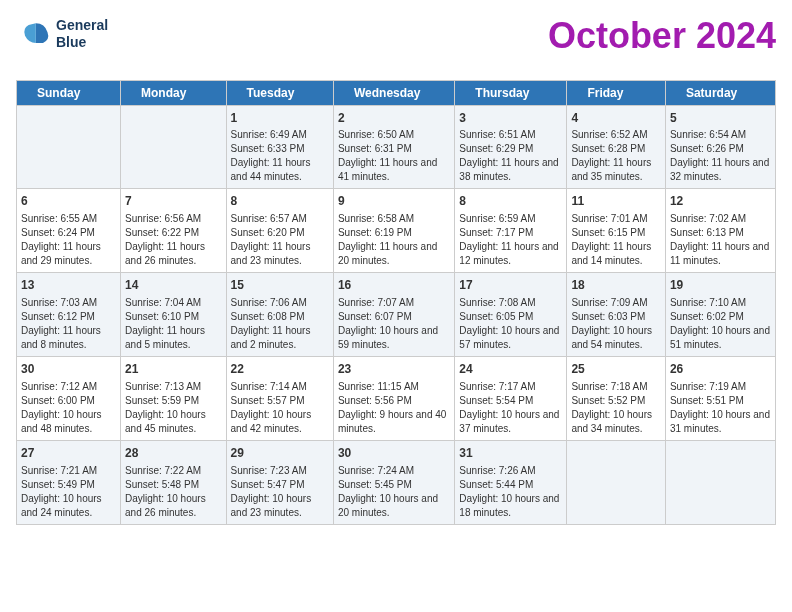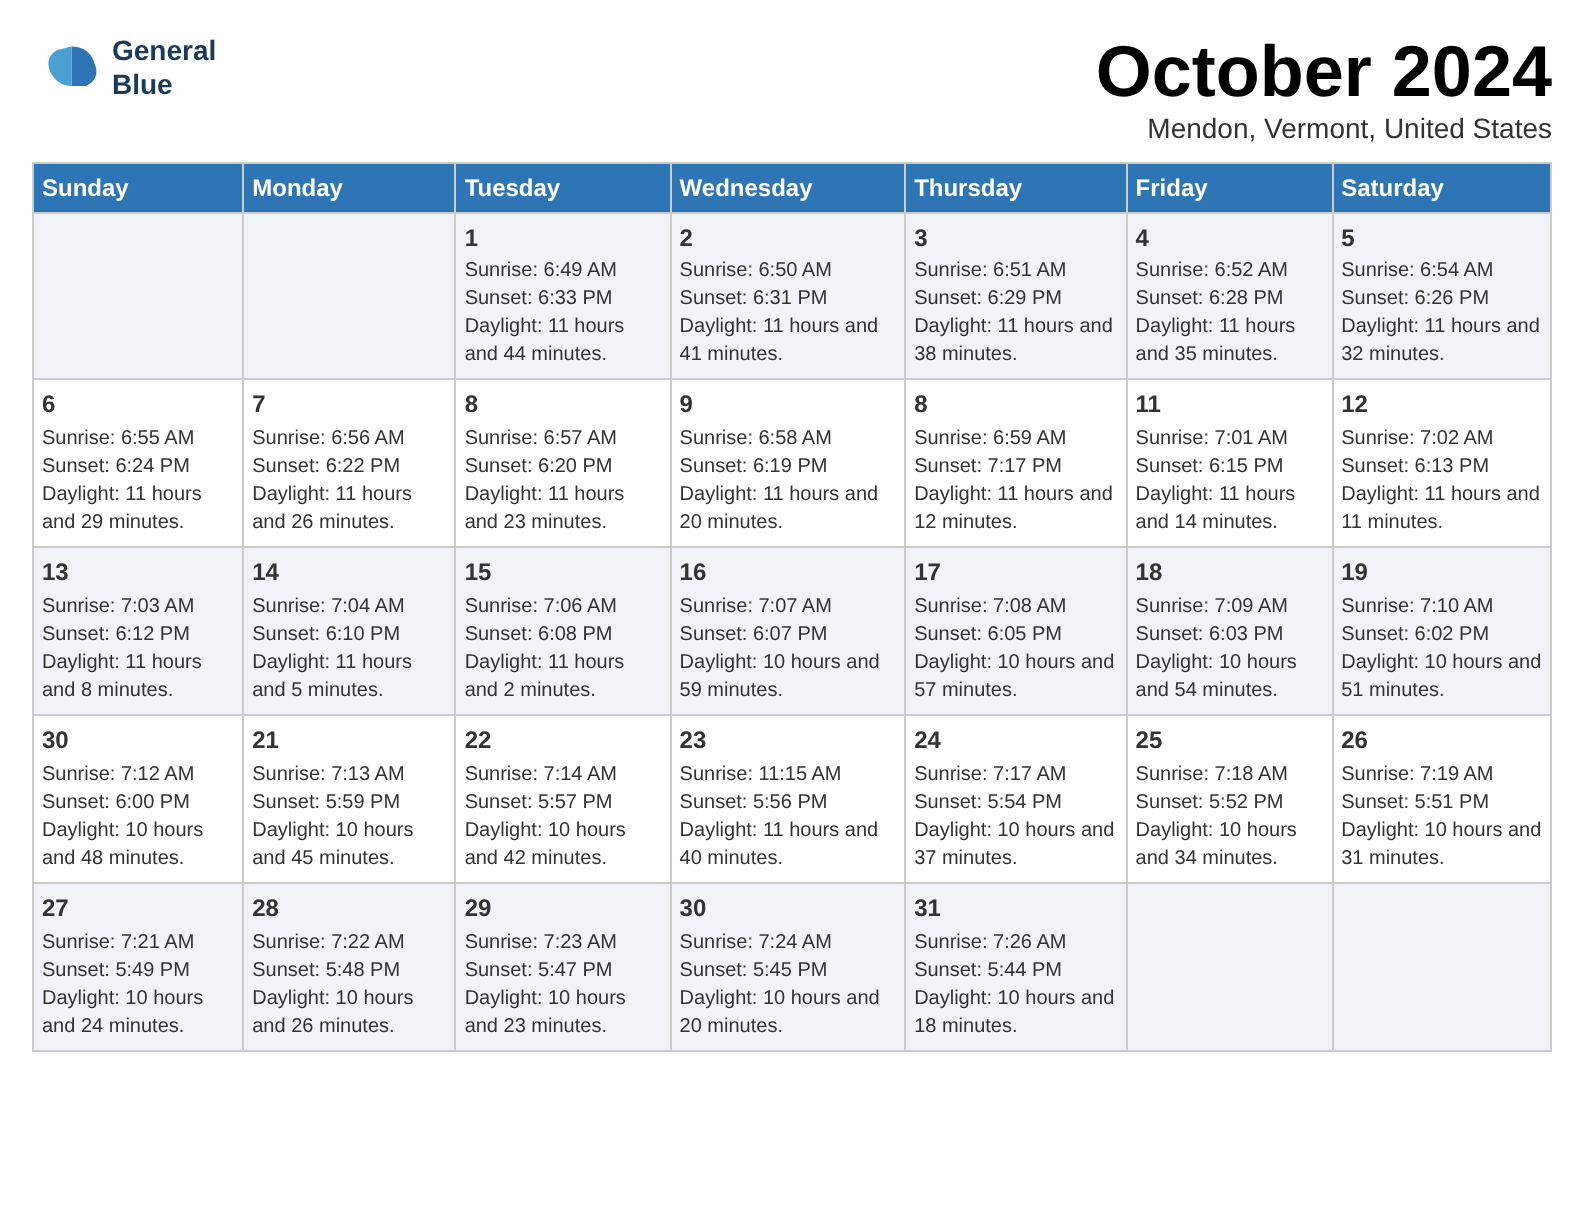--- a/index.html
+++ b/index.html
@@ -7,21 +7,21 @@
       font-family: Arial, sans-serif;
       background: #fff;
       width: 792px;
       min-height: 612px;
       padding: 16px;
     }
     .header {
       display: flex;
       justify-content: space-between;
       align-items: flex-start;
-      margin-bottom: 9px;
+      margin-bottom: 24px;
     }
     .logo {
       display: flex;
       align-items: center;
       gap: 4px;
     }
     .logo-text {
       display: flex;
       flex-direction: column;
       font-size: 14px;
@@ -32,36 +32,36 @@
     .logo-icon {
       width: 36px;
       height: 36px;
     }
     .title-block {
       text-align: right;
     }
     .month-title {
       font-size: 36px;
       font-weight: bold;
-      color: #000000;
+      color: #a21caf;
       line-height: 1.1;
     }
     .location {
       font-size: 14px;
       color: #333;
     }
     table {
       width: 100%;
       border-collapse: collapse;
       font-size: 11px;
     }
     thead tr th {
       background-color: #2e75b6;
       color: #fff;
-      padding: 5px 4px;
+      padding: 5px 20px;
       text-align: left;
       font-size: 12px;
       font-weight: bold;
       border: 1px solid #ccc;
     }
     tbody tr td {
       border: 1px solid #ccc;
       vertical-align: top;
       padding: 4px;
       min-height: 70px;
@@ -95,21 +95,20 @@
       <path d="M22 8 Q32 8 35 18 Q38 26 30 30 L22 30 Z" fill="#2e75b6"></path>
       <path d="M22 8 L22 30 Q14 30 10 22 Q7 14 14 10 Z" fill="#4a9fd4"></path>
     </svg>
     <div class="logo-text">
       <span>General</span>
       <span>Blue</span>
     </div>
   </div>
   <div class="title-block">
     <div class="month-title">October 2024</div>
-    <div class="location">Mendon, Vermont, United States</div>
   </div>
 </div>
 
 <table>
   <thead>
     <tr>
     <th>Sunday</th>
         <th>Monday</th>
         <th>Tuesday</th>
         <th>Wednesday</th>
@@ -257,21 +256,21 @@
         <td>
           <div class="day-num">22</div>
           <div class="day-info">Sunrise: 7:14 AM</div>
           <div class="day-info">Sunset: 5:57 PM</div>
           <div class="day-info">Daylight: 10 hours and 42 minutes.</div>
         </td>
         <td>
           <div class="day-num">23</div>
           <div class="day-info">Sunrise: 11:15 AM</div>
           <div class="day-info">Sunset: 5:56 PM</div>
-          <div class="day-info">Daylight: 11 hours and 40 minutes.</div>
+          <div class="day-info">Daylight: 9 hours and 40 minutes.</div>
         </td>
         <td>
           <div class="day-num">24</div>
           <div class="day-info">Sunrise: 7:17 AM</div>
           <div class="day-info">Sunset: 5:54 PM</div>
           <div class="day-info">Daylight: 10 hours and 37 minutes.</div>
         </td>
         <td>
           <div class="day-num">25</div>
           <div class="day-info">Sunrise: 7:18 AM</div>

